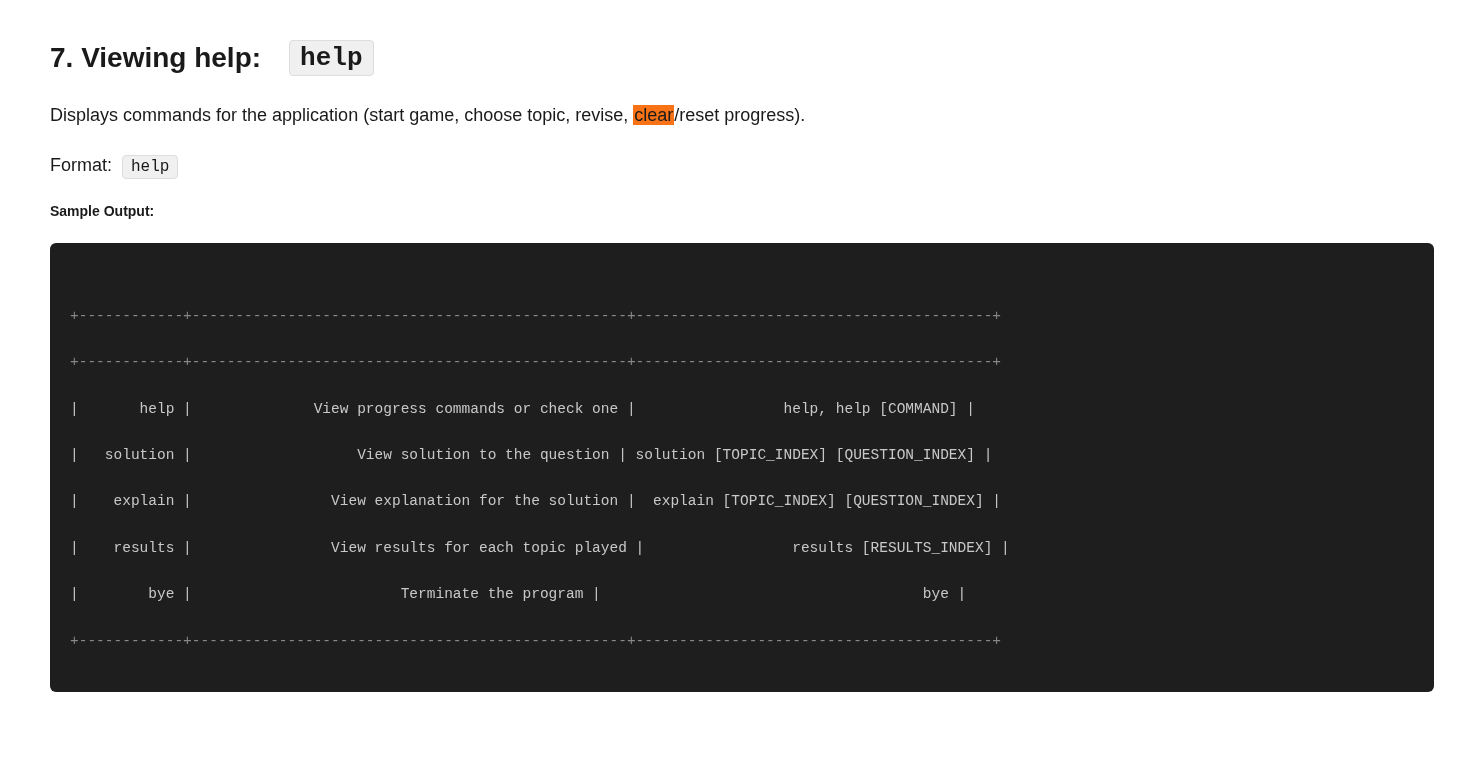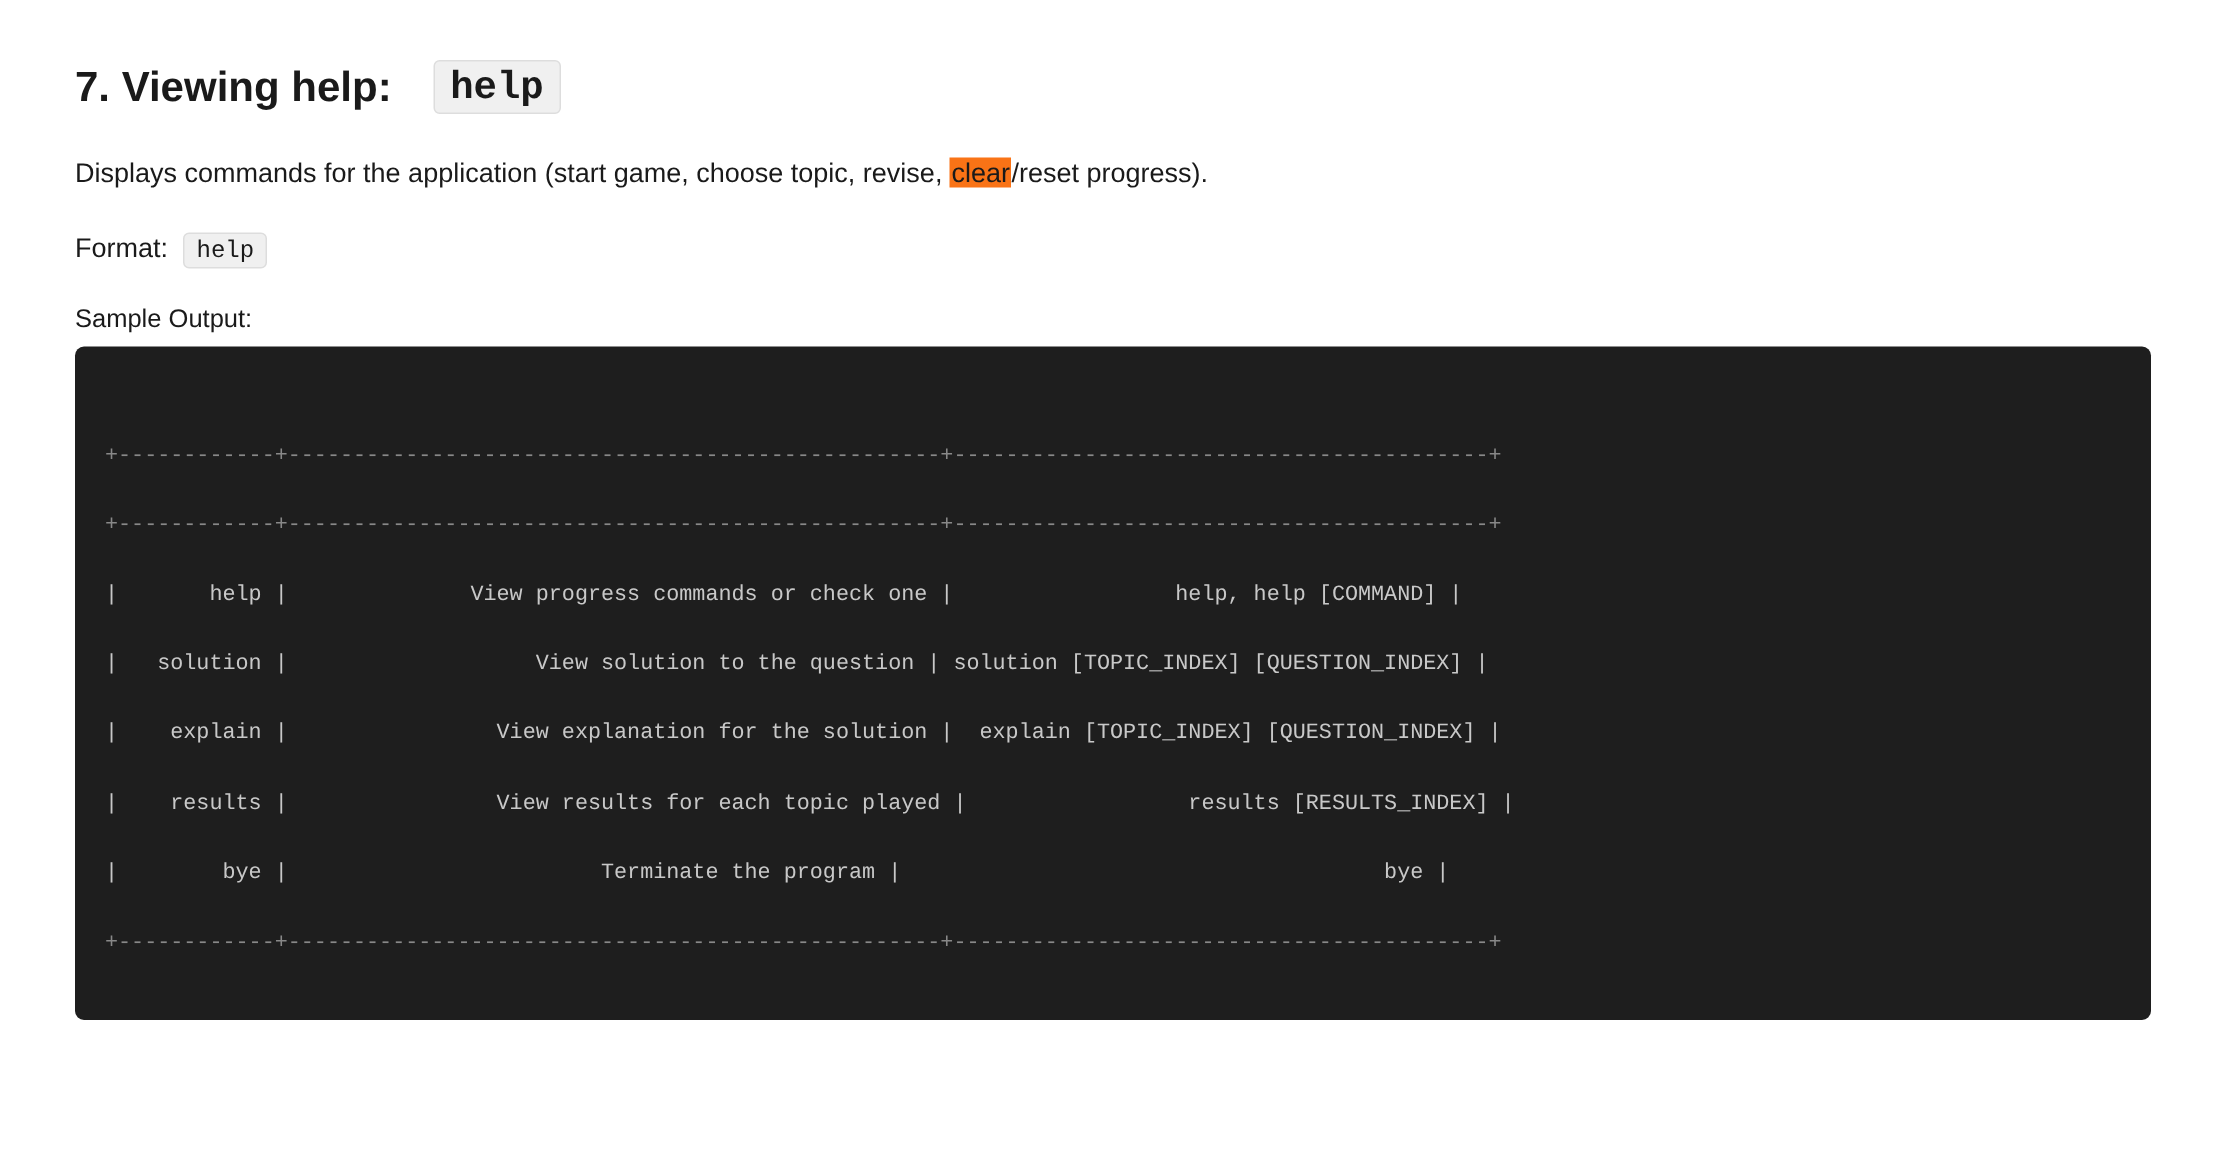--- a/index.html
+++ b/index.html
@@ -62,23 +62,23 @@
     .inline-code {
       background: #f0f0f0;
       border: 1px solid #ddd;
       border-radius: 4px;
       padding: 2px 8px;
       font-family: 'Courier New', Courier, monospace;
       font-size: 16px;
     }
 
     .sample-output-label {
-      font-size: 17px;
-      font-weight: 400;
-      margin-bottom: 8px;
+      font-size: 14px;
+      font-weight: 700;
+      margin-bottom: 24px;
     }
 
     .terminal {
       background: #1e1e1e;
       border-radius: 6px;
       padding: 16px 20px;
       font-family: 'Courier New', Courier, monospace;
       font-size: 14.5px;
       color: #d4d4d4;
       line-height: 1.6;

